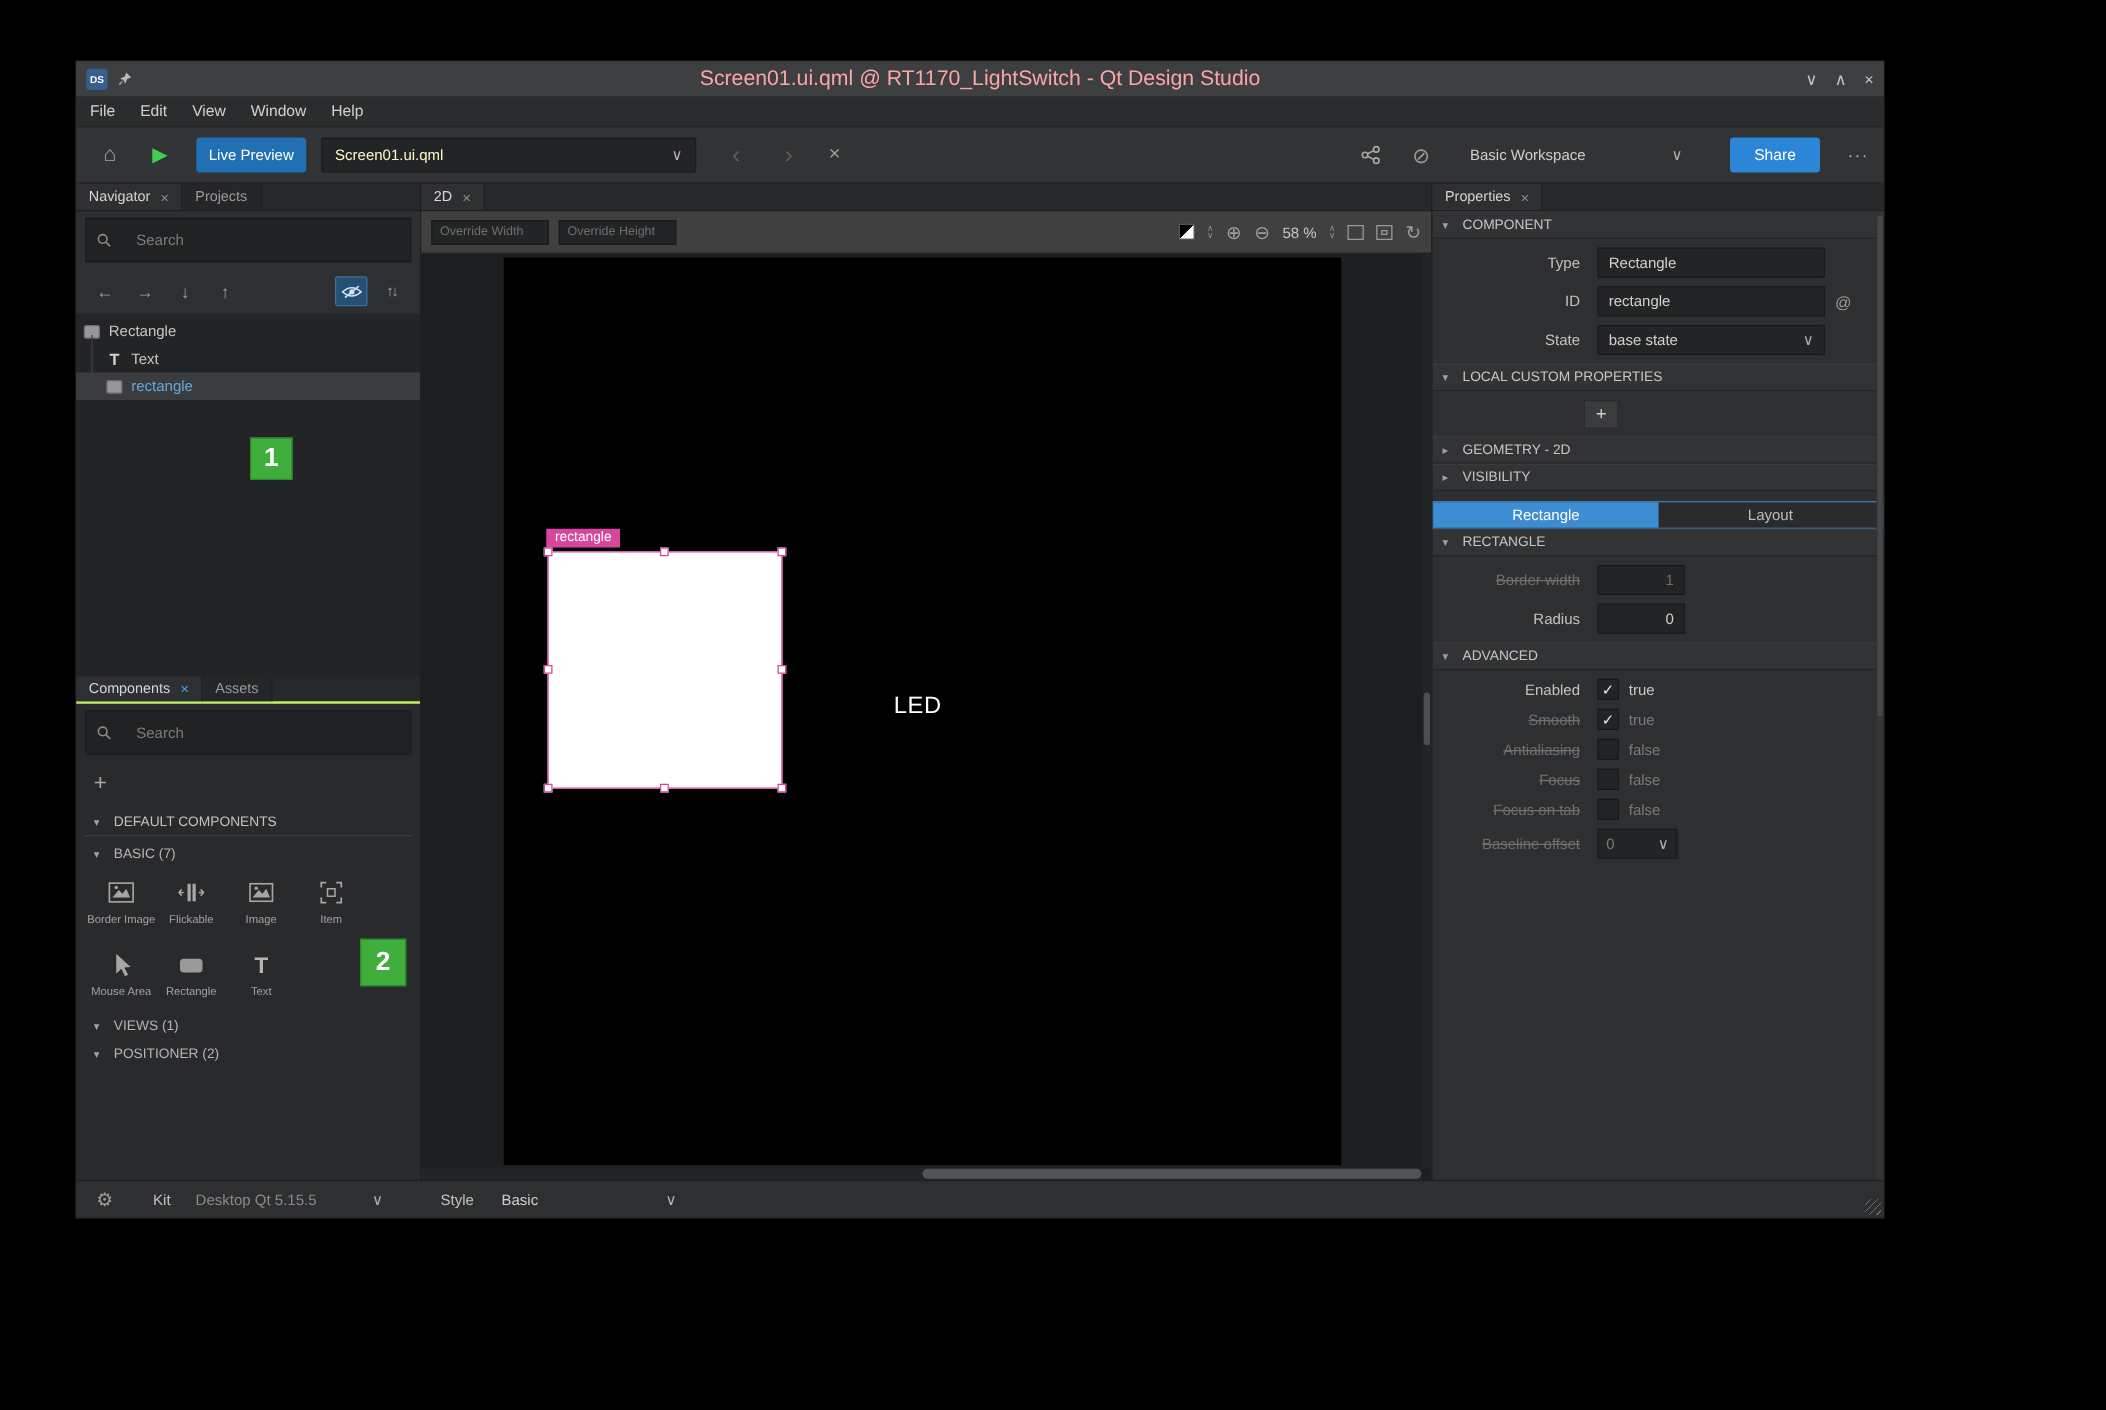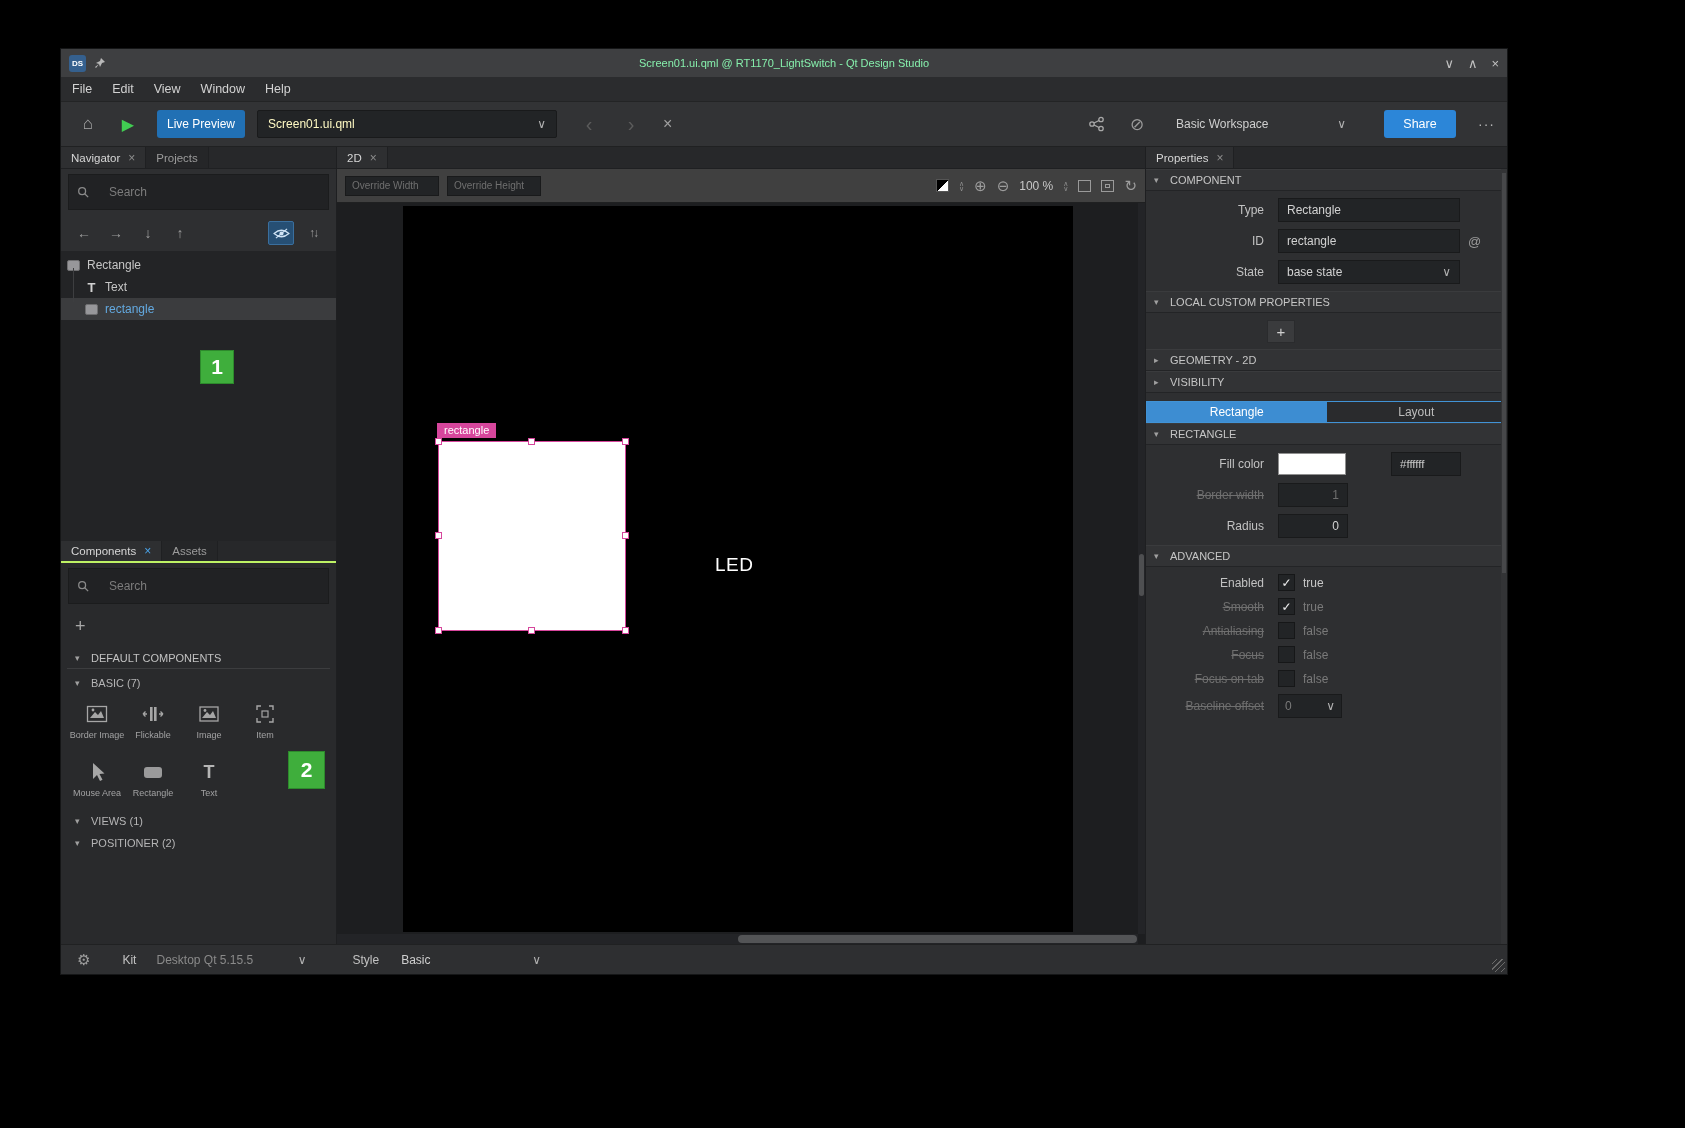--- a/index.html
+++ b/index.html
@@ -8,22 +8,22 @@
 
   .window { position:absolute; left:60px; top:48px; width:1448px; height:927px;
     background:#2e2f31; display:flex; flex-direction:column; border:1px solid #151617; }
 
   
   .titlebar { height:28px; background:#3e3f41; display:flex; align-items:center;
     padding:0 8px; flex:none; position:relative; }
   .ds-logo { width:17px; height:17px; background:#35608e; border-radius:3px; color:#fff;
     font-size:8px; font-weight:bold; display:flex; align-items:center; justify-content:center; }
   .pin-ic { margin-left:8px; color:#b9b9b9; display:flex; }
-  .title-text { position:absolute; left:0; right:0; text-align:center; color:#86efac;
-    font-size:11px; pointer-events:none; }
+  .title-text { position:absolute; left:0; right:0; text-align:center; color:#fca5a5;
+    font-size:17px; pointer-events:none; }
   .win-ctrls { margin-left:auto; display:flex; gap:14px; color:#c2c2c2; font-size:13px; z-index:2; }
   .win-ctrls span { cursor:default; }
 
   
   .menubar { height:25px; background:#2b2c2e; display:flex; align-items:center;
     padding:0 2px; gap:2px; flex:none; border-bottom:1px solid #232425; }
   .menu-item { padding:2px 9px; color:#d2d2d2; font-size:12.5px; }
 
   
   .toolbar { height:45px; background:#323335; display:flex; align-items:center; flex:none;
@@ -435,21 +435,21 @@
         <input class="ovr-input" placeholder="Override Width" style="">
         <input class="ovr-input" placeholder="Override Height" style="">
         <div class="ct-right">
           <span class="color-swatch"></span>
           <span class="mini-spin">
               <span>∧</span>
               <span>∨</span>
             </span>
           <span class="zoom-ic">⊕</span>
           <span class="zoom-ic">⊖</span>
-          <span class="zoom-val">100 %</span>
+          <span class="zoom-val">58 %</span>
           <span class="mini-spin">
               <span>∧</span>
               <span>∨</span>
             </span>
           <span class="frame-ic"></span>
           <span class="frame-ic inner">
               <i></i>
             </span>
           <span class="refresh-ic">↻</span>
         </div>
@@ -539,29 +539,20 @@
         <div class="subtabs">
           <div class="subtab active">Rectangle</div>
           <div class="subtab idle">Layout</div>
         </div>
 
         <div class="prop-sec-h">
           <span class="caret">▾</span>
           <span>RECTANGLE</span>
         </div>
         <div class="prop-row">
-          <span class="prop-label">Fill color</span>
-          <div class="prop-ctl">
-            <span class="swatch" style="background: rgb(255, 255, 255);"></span>
-            <div class="hex-input">
-              <span>#ffffff</span>
-            </div>
-          </div>
-        </div>
-        <div class="prop-row">
           <span class="prop-label disabled">Border width</span>
           <div class="prop-ctl">
             <div class="spinbox disabled">
               <span>1</span>
             </div>
           </div>
         </div>
         <div class="prop-row">
           <span class="prop-label">Radius</span>
           <div class="prop-ctl">

